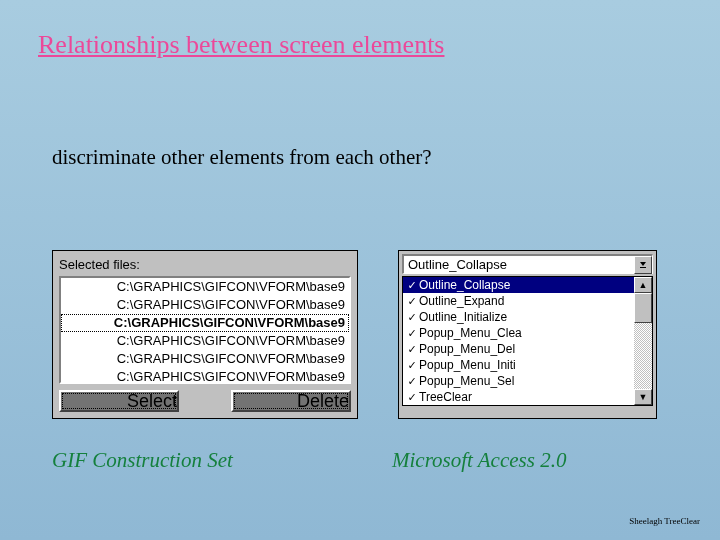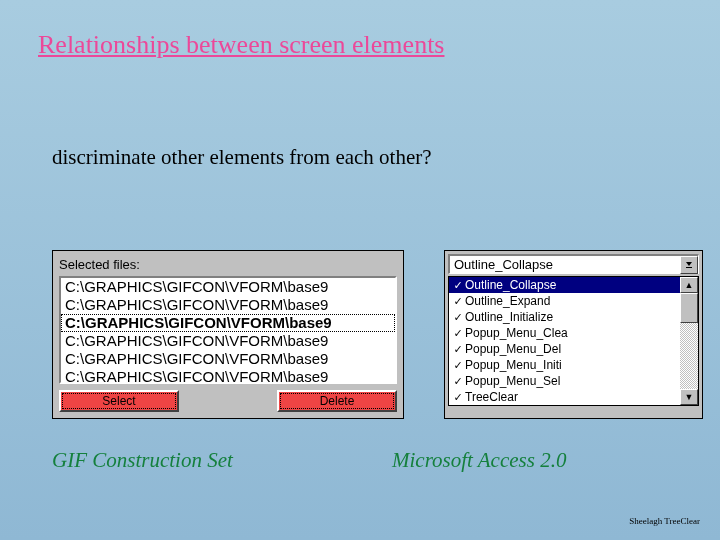--- a/index.html
+++ b/index.html
@@ -30,21 +30,21 @@
     line-height: 1.25;
   }
   .panel-container {
     position: absolute;
     top: 250px;
     left: 52px;
     display: flex;
     gap: 40px;
   }
   .panel-gif {
-    width: 352px;
+    width: 306px;
     background: #c0c0c0;
     border: 1px solid #000;
     padding: 4px 6px 6px 6px;
     font-family: Arial, sans-serif;
     font-size: 13px;
   }
   .panel-gif .label {
     color: #000;
     margin-bottom: 4px;
     padding-top: 2px;
@@ -54,49 +54,50 @@
     border-top: 2px solid #808080;
     border-left: 2px solid #808080;
     border-bottom: 2px solid #fff;
     border-right: 2px solid #fff;
     height: 108px;
     overflow: hidden;
   }
   .listbox .row {
     padding: 1px 4px;
     white-space: nowrap;
-    font-size: 15px;
+    font-size: 13px;
     color: #000;
     height: 18px;
     line-height: 16px;
+    text-align: right;
   }
   .listbox .row.sel {
     background: #fff;
     border: 1px dotted #000;
     padding: 0 3px;
     font-weight: bold;
   }
   .btnrow {
     display: flex;
     justify-content: space-between;
     margin-top: 6px;
   }
   .btn {
     width: 120px;
     height: 22px;
-    background: #ef4444;
+    background: #737373;
     border-top: 2px solid #fff;
     border-left: 2px solid #fff;
     border-bottom: 2px solid #404040;
     border-right: 2px solid #404040;
     outline: 1px dotted #000;
     outline-offset: -4px;
     font-family: Arial, sans-serif;
-    font-size: 12px;
-    text-align: center;
+    font-size: 18px;
+    text-align: right;
     line-height: 18px;
     cursor: pointer;
   }
   .panel-access {
     width: 259px;
     background: #c0c0c0;
     border: 1px solid #000;
     padding: 3px;
     font-family: Arial, sans-serif;
     font-size: 13px;

